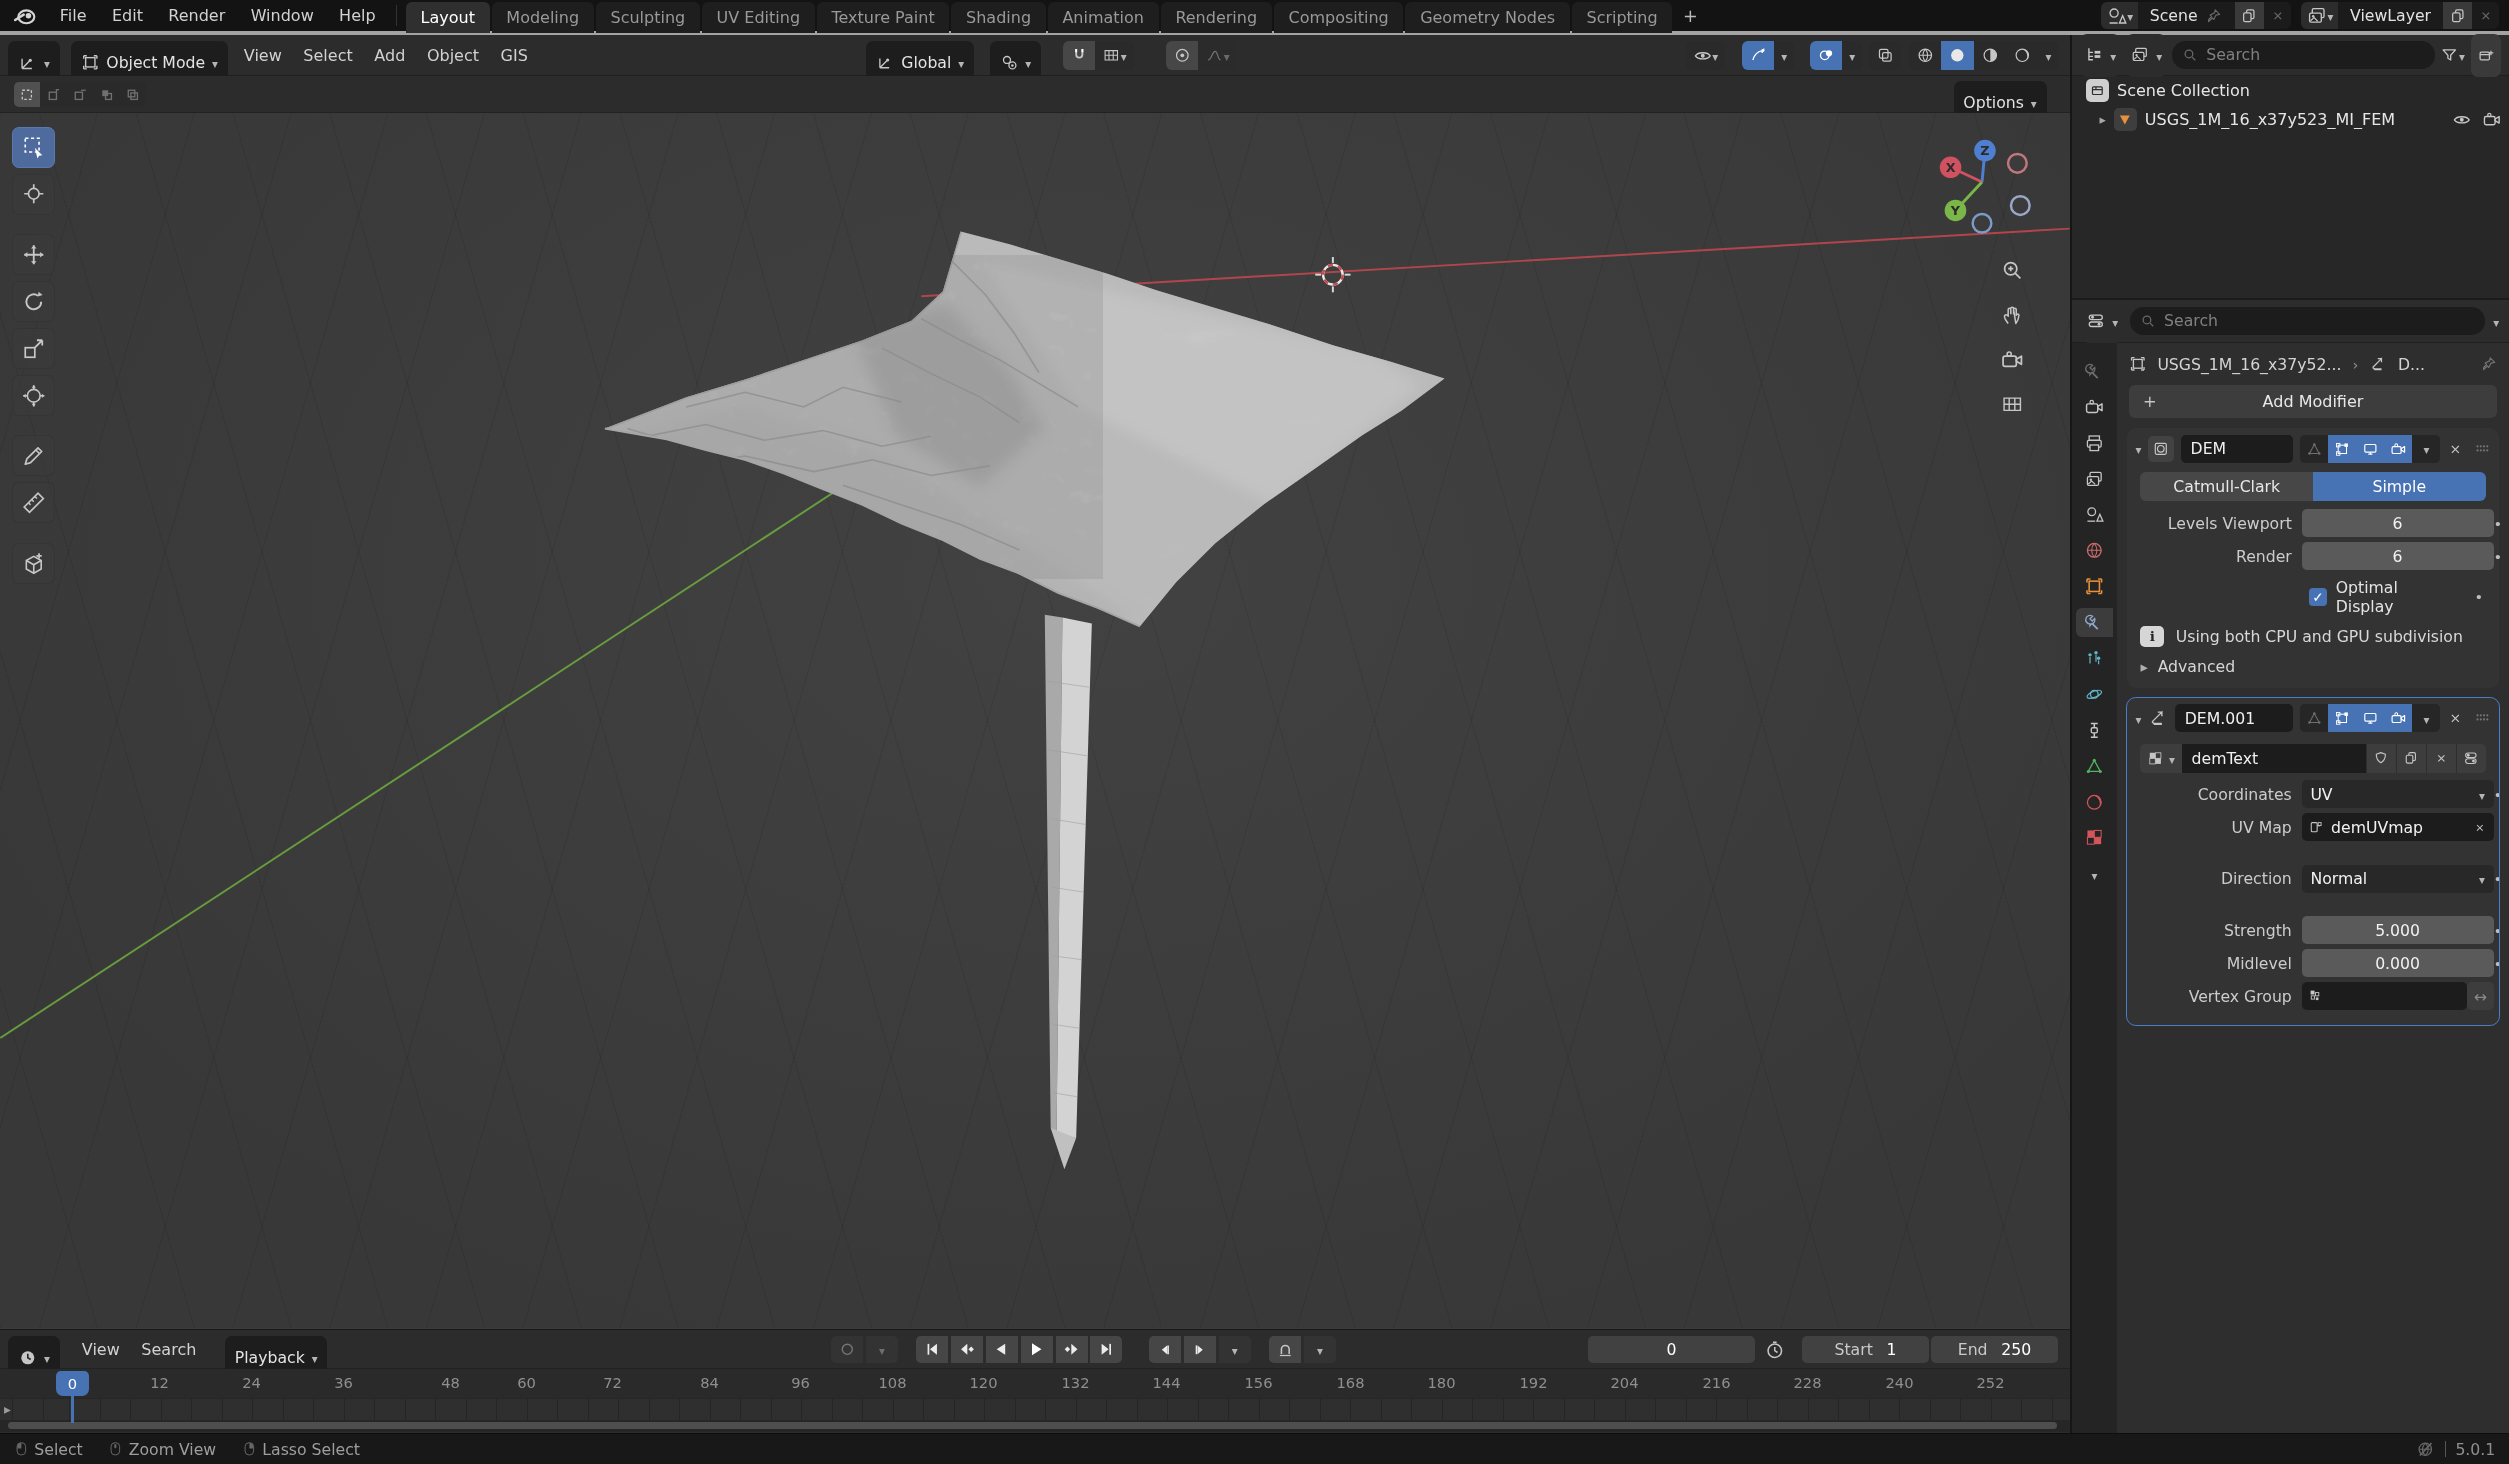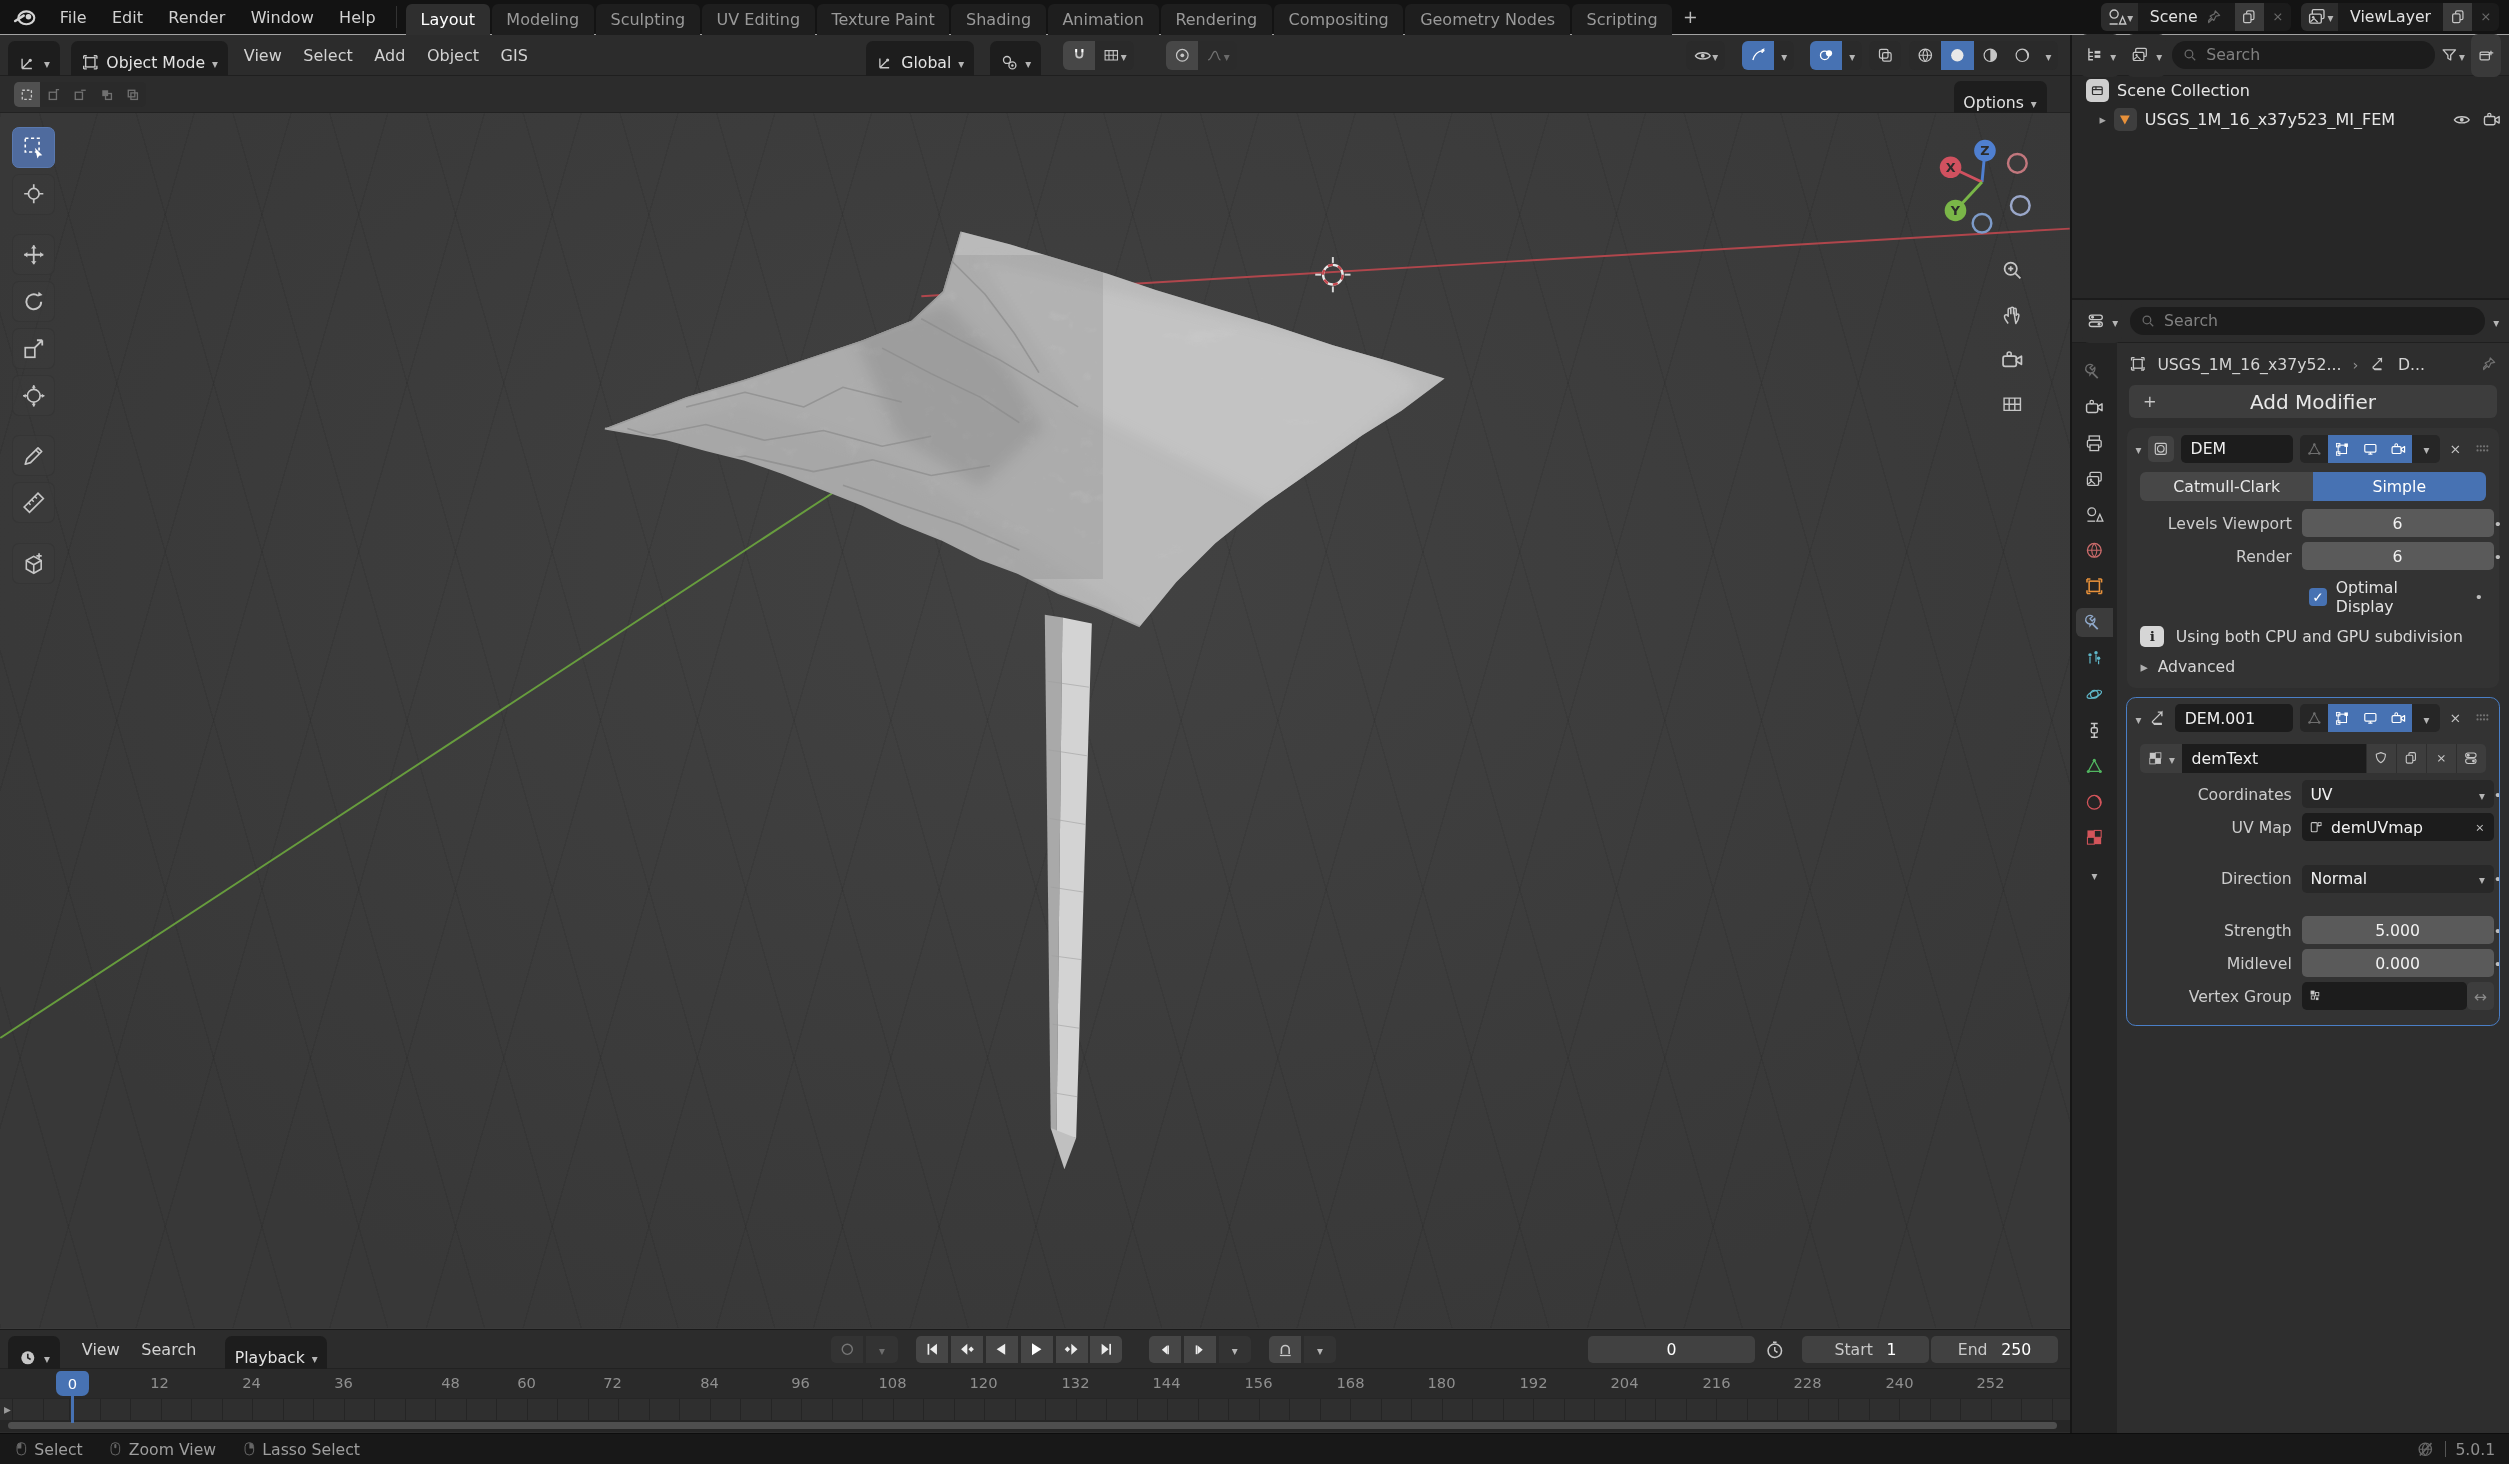--- a/index.html
+++ b/index.html
@@ -8,21 +8,21 @@
     position:relative; width:2509px; height:1464px; overflow:hidden;
     font-family:"DejaVu Sans","Liberation Sans",sans-serif;
     font-size:15.7px; color:#d6d6d6; background:#1d1d1d;
   }
   svg { display:block; }
   .ic { color:#c6c6c6; }
   .dim { opacity:.45; }
 
   
   #topbar { position:absolute; left:0; top:0; width:2509px; height:35px;
-    background:#131313; display:flex; align-items:center; border-bottom:1px solid #a3a3a3; }
+    background:#131313; display:flex; align-items:center; border-bottom:4px solid #a3a3a3; }
   #logo { margin:0 9.8px 0 11.8px; }
   .menu-item { padding:0 12.7px; line-height:35px; color:#d2d2d2; font-size:16px; cursor:default; }
   #ws-divider { width:1px; height:21.6px; background:#333; margin:0 7.8px; }
   .ws-tab { padding:5.9px 14.7px; margin:0 1px; font-size:16px; color:#999; background:#1e1e1e;
     border-radius:5.9px 5.9px 0 0; }
   .ws-tab.active { background:#2f2f2f; color:#fff; }
   .ws-add { color:#bbb; font-size:17.6px; padding:3.9px 9.8px; }
   #topbar .spacer { flex:1; }
   .idblock { display:flex; align-items:center; height:27.4px; margin-right:9.8px; border-radius:5.9px;
     overflow:hidden; background:#1b1b1b; }
@@ -102,21 +102,21 @@
   .ptab { width:37px; height:29px; display:flex; align-items:center; justify-content:center;
     border-radius:5.9px 0 0 5.9px; }
   .ptab.active { background:#3c3c3c; }
   #props-content { position:absolute; left:45px; top:0; right:0; bottom:0; padding-top:5.9px; }
 
   .crumb { display:flex; align-items:center; gap:11px; padding:5.9px 11.8px 7.8px; font-size:15.7px; color:#d4d4d4; }
   .crumb .sep { color:#909090; font-size:14.7px; }
   .crumb .pin { margin-left:auto; }
 
   .addmod { position:relative; margin:3.9px 11.8px 9.8px; height:33px; background:#3d3d3d; border-radius:5.9px;
-    display:flex; align-items:center; justify-content:center; color:#e8e8e8; font-size:20px; }
+    display:flex; align-items:center; justify-content:center; color:#e8e8e8; font-size:16px; }
   .addmod svg { position:absolute; left:11.8px; }
 
   .modpanel { margin:0 9.8px 9.8px; background:#333333; border-radius:8.8px; padding-bottom:9.8px; }
   .modpanel.activebrd { outline:1.5px solid #4a7fc7; }
   .modhdr { display:flex; align-items:center; gap:6.9px; padding:6.9px 8.8px 5.9px; }
   .modtype { width:25.5px; height:25.5px; border-radius:4.9px; background:#424242;
     display:flex; align-items:center; justify-content:center; }
   .modname { flex:1; height:27.4px; background:#1c1c1c; border-radius:4.9px; color:#f0f0f0;
     display:flex; align-items:center; padding:0 9.8px; font-size:15.7px; }
   .modtoggles { display:flex; height:27.4px; border-radius:4.9px; overflow:hidden; background:#262626; }

